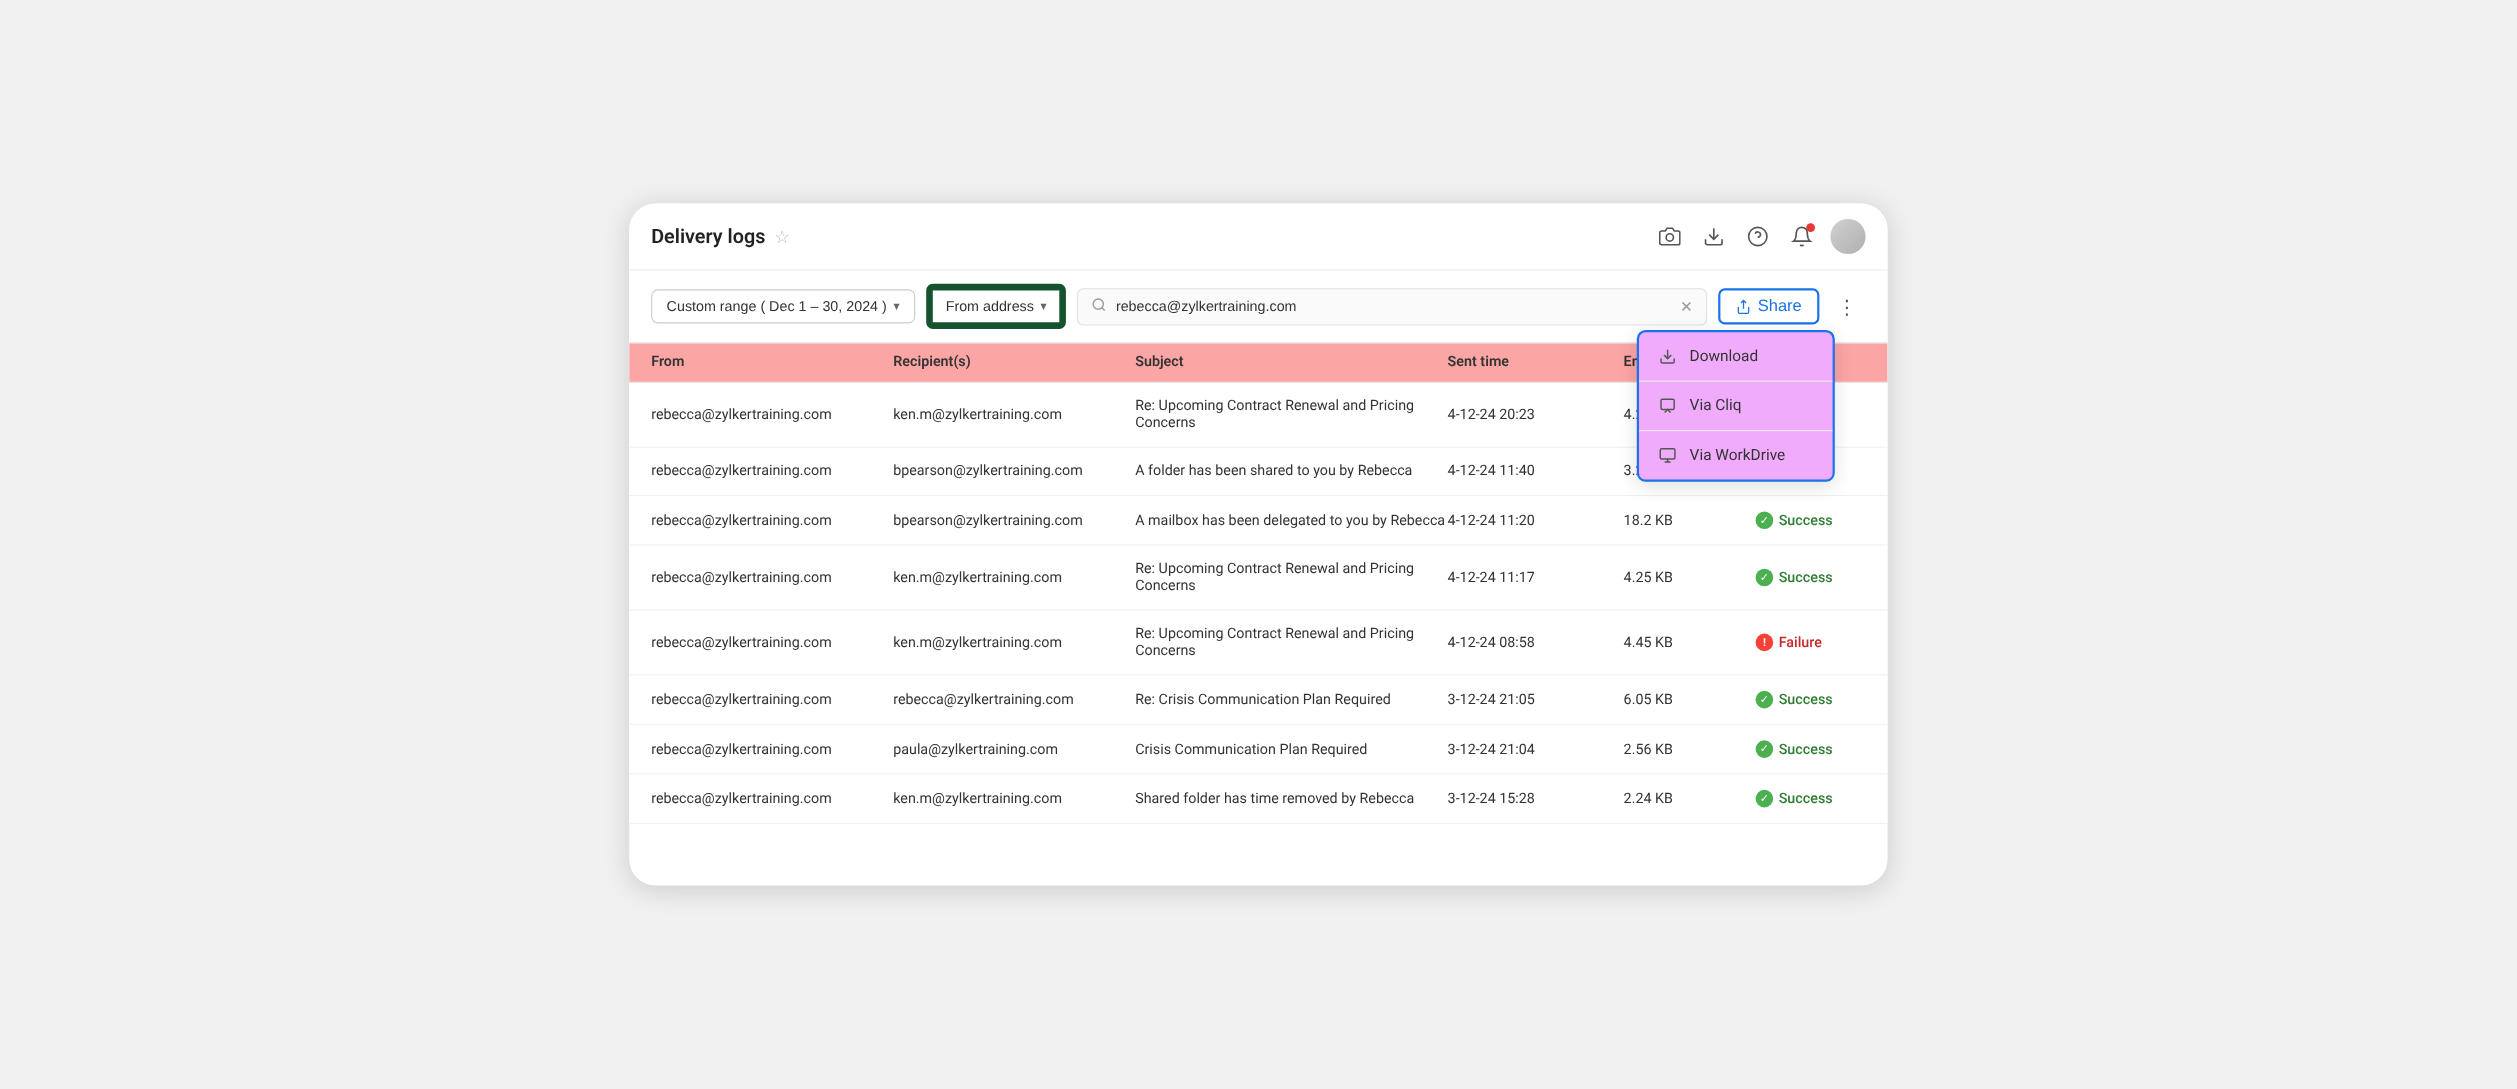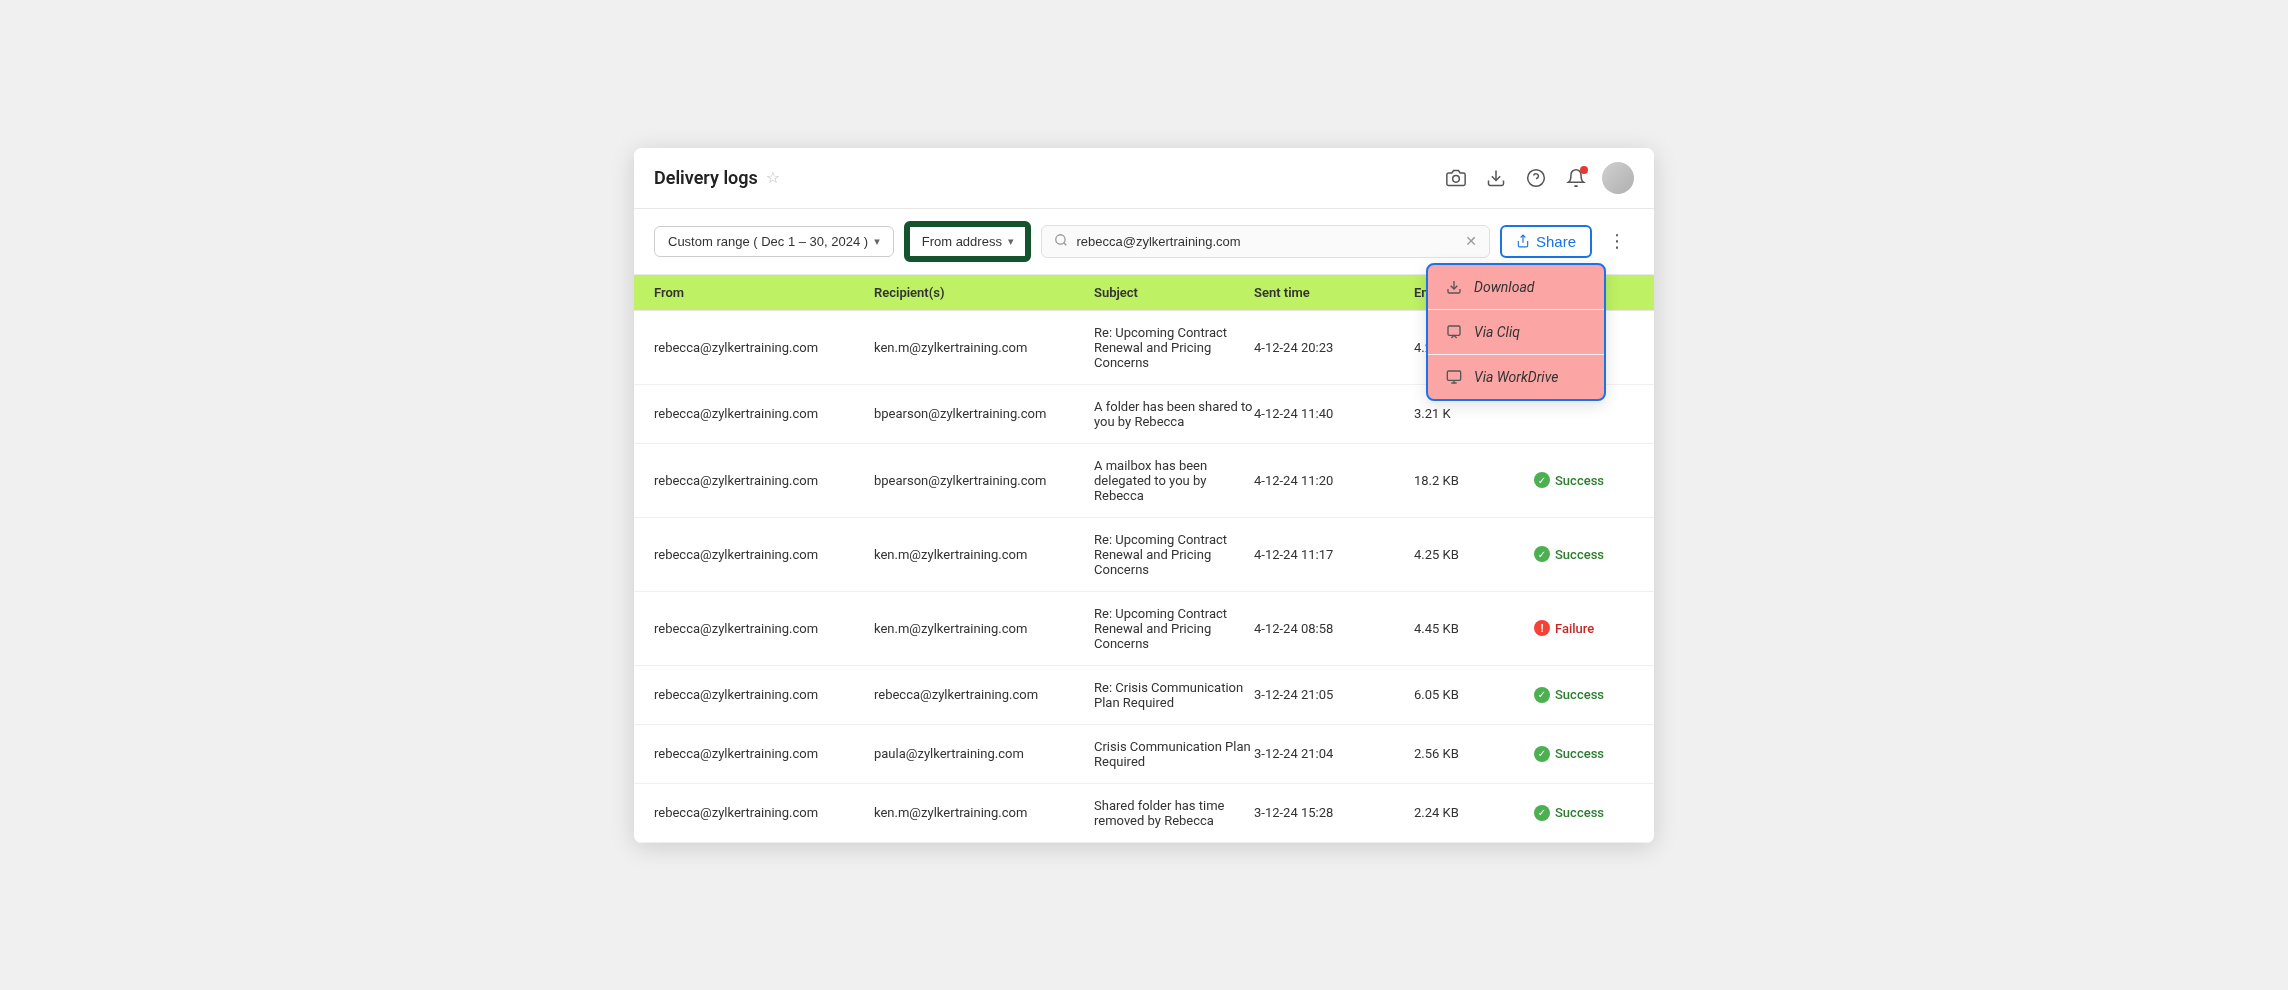--- a/index.html
+++ b/index.html
@@ -7,23 +7,23 @@
       font-family: -apple-system, BlinkMacSystemFont, 'Segoe UI', Roboto, sans-serif;
       background: #f0f0f0;
       display: flex;
       align-items: center;
       justify-content: center;
       min-height: 100vh;
       padding: 20px;
     }
     .window {
       background: #fff;
-      border-radius: 8px;
+      border-radius: 24px;
       box-shadow: 0 4px 24px rgba(0,0,0,0.15);
-      width: 1020px;
+      width: 1144px;
       min-height: 620px;
       overflow: hidden;
       position: relative;
     }
     .header {
       display: flex;
       align-items: center;
       justify-content: space-between;
       padding: 14px 20px;
       border-bottom: 1px solid #e8e8e8;
@@ -165,21 +165,21 @@
       border: none;
       cursor: pointer;
       color: #555;
       font-size: 18px;
       padding: 4px 8px;
     }
     .table-header {
       display: grid;
       grid-template-columns: 220px 220px 1fr 160px 120px 100px;
       padding: 10px 20px;
-      background: #bef264;
+      background: #fca5a5;
       border-bottom: 1px solid #e8e8e8;
     }
     .col-header {
       font-size: 13px;
       font-weight: 600;
       color: #333;
     }
     .table-body { background: #fff; }
     .table-row {
       display: grid;
@@ -217,28 +217,27 @@
       color: #fff;
       font-size: 10px;
       font-weight: bold;
     }
 
     
     .dropdown-menu {
       position: absolute;
       top: 54px;
       right: 48px;
-      background: #fca5a5;
+      background: #f0abfc;
       border: 2px solid #1a73e8;
       border-radius: 8px;
       box-shadow: 0 4px 16px rgba(0,0,0,0.12);
       z-index: 100;
       min-width: 180px;
       overflow: hidden;
-      font-style: italic;
     }
     .dropdown-item {
       display: flex;
       align-items: center;
       gap: 10px;
       padding: 12px 16px;
       font-size: 14px;
       color: #333;
       cursor: pointer;
       border-bottom: 1px solid #f0f0f0;

